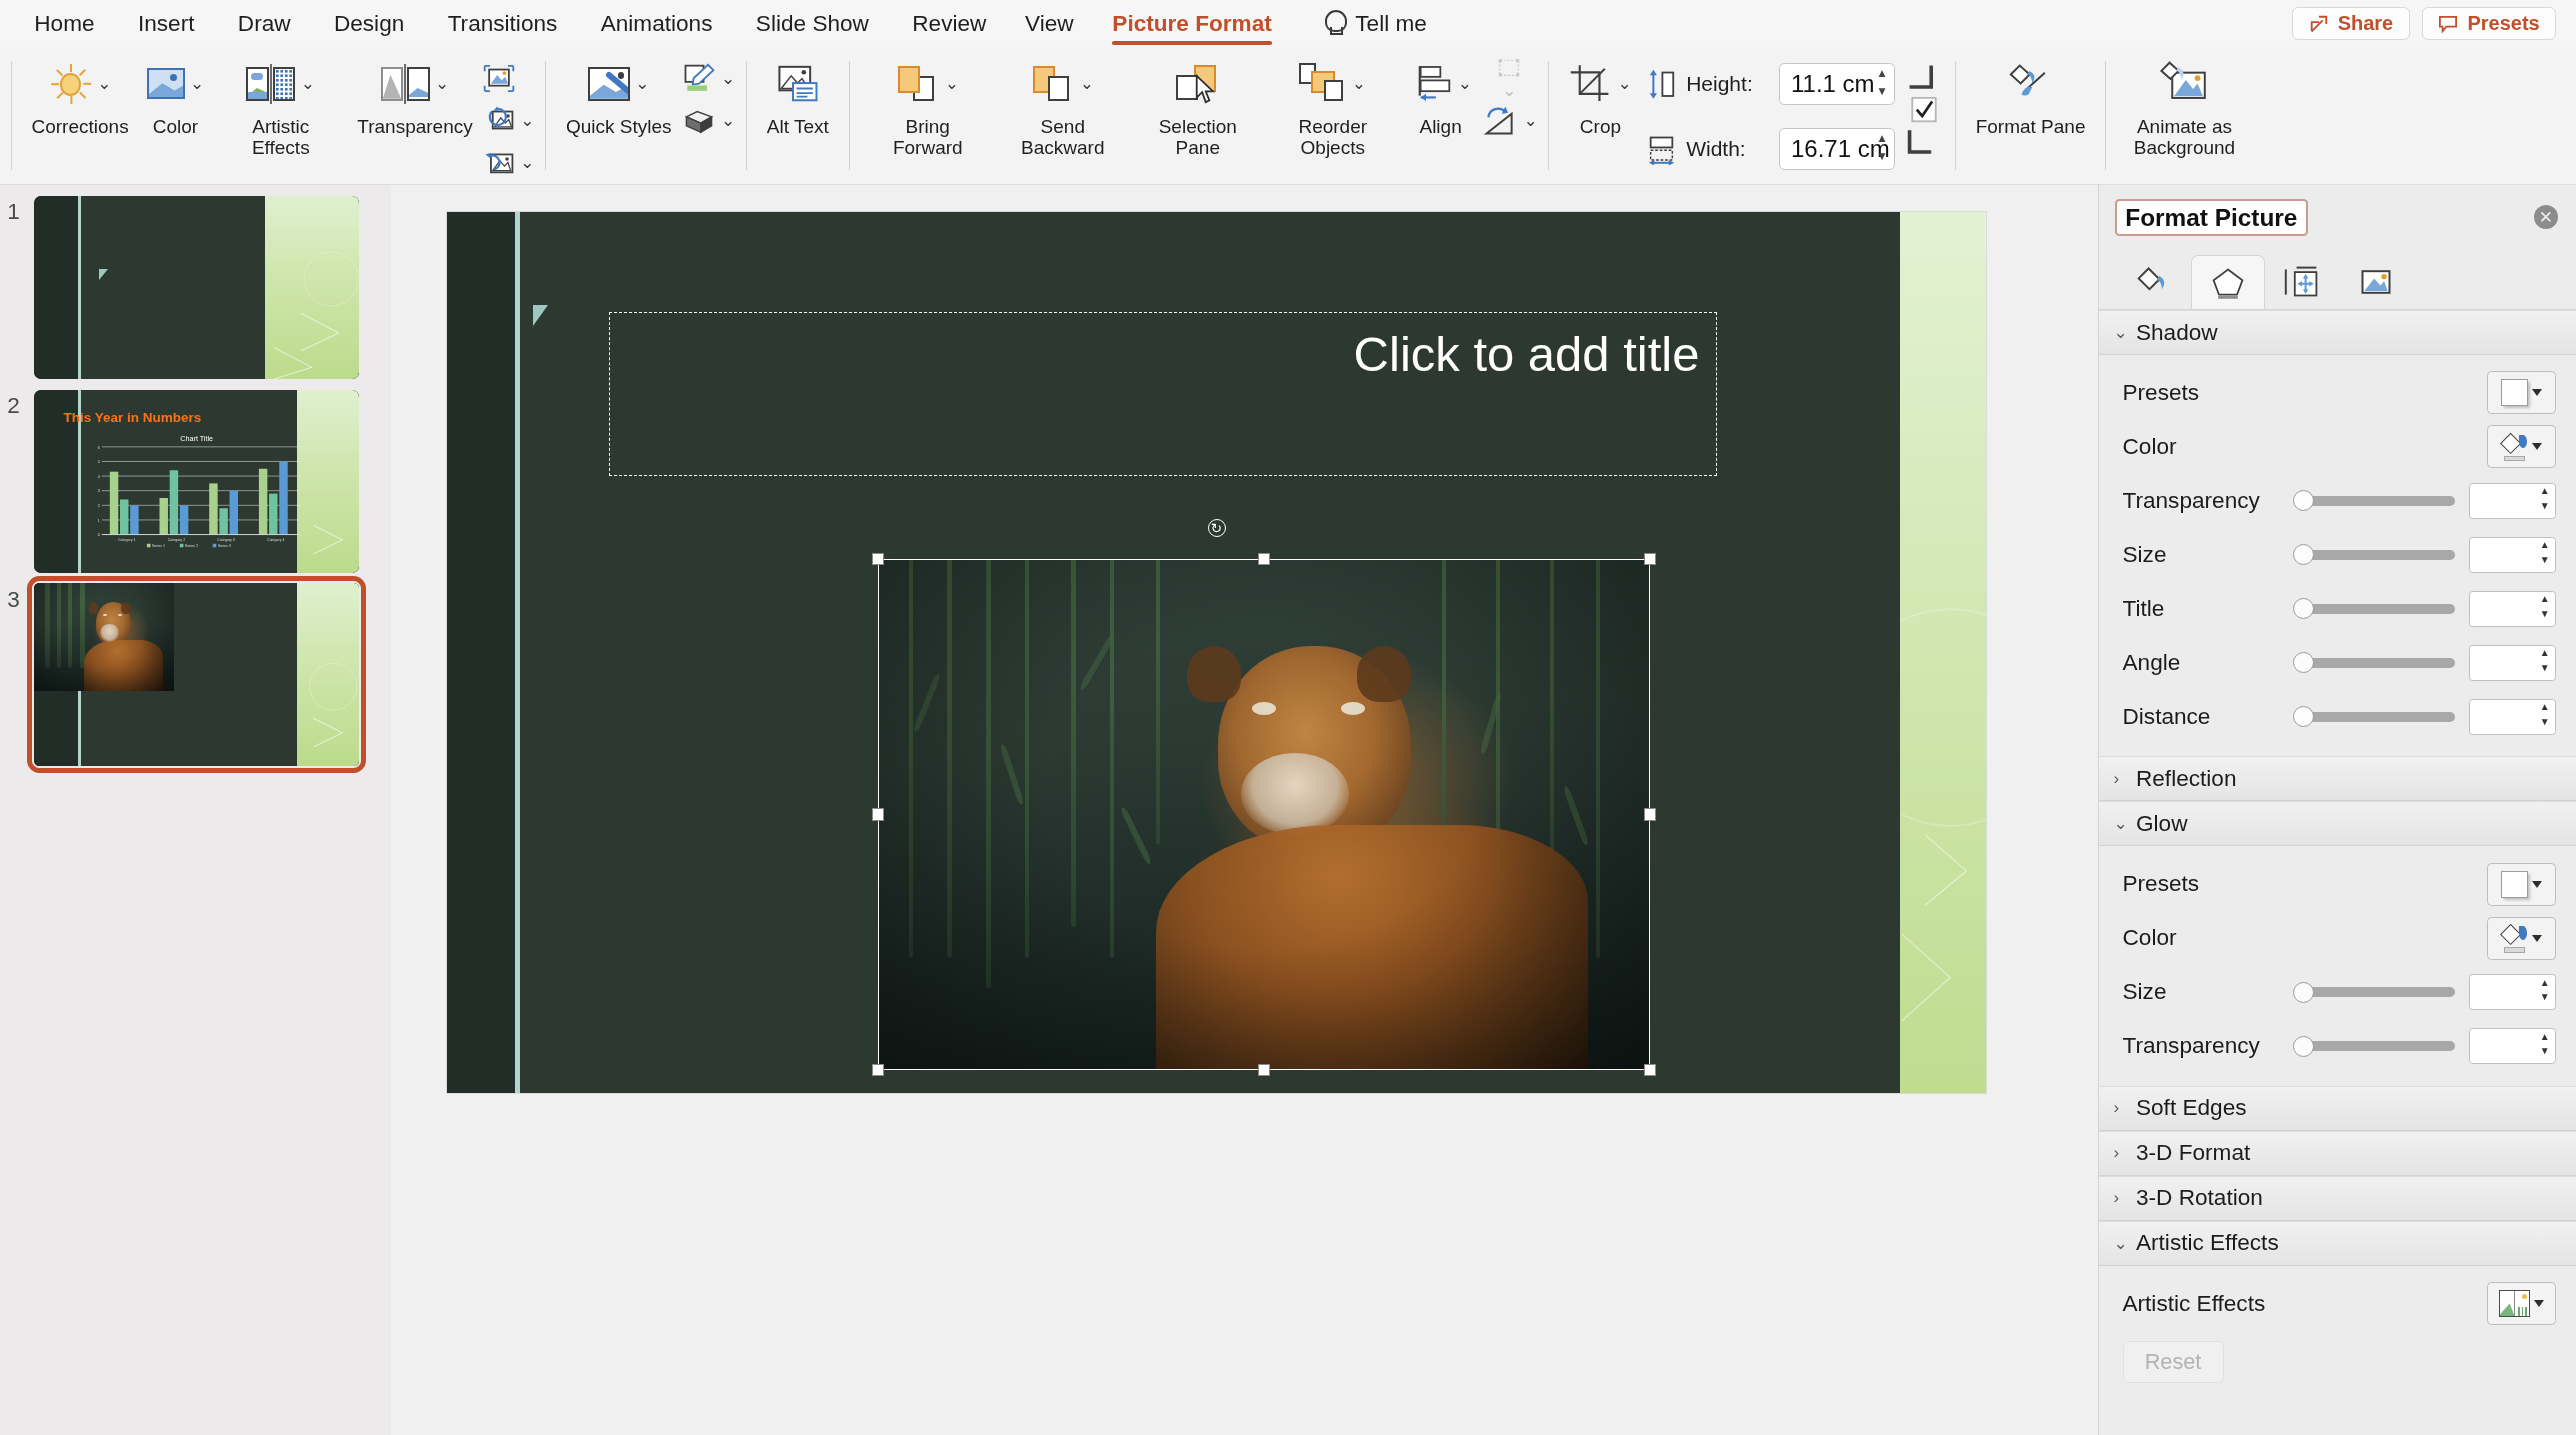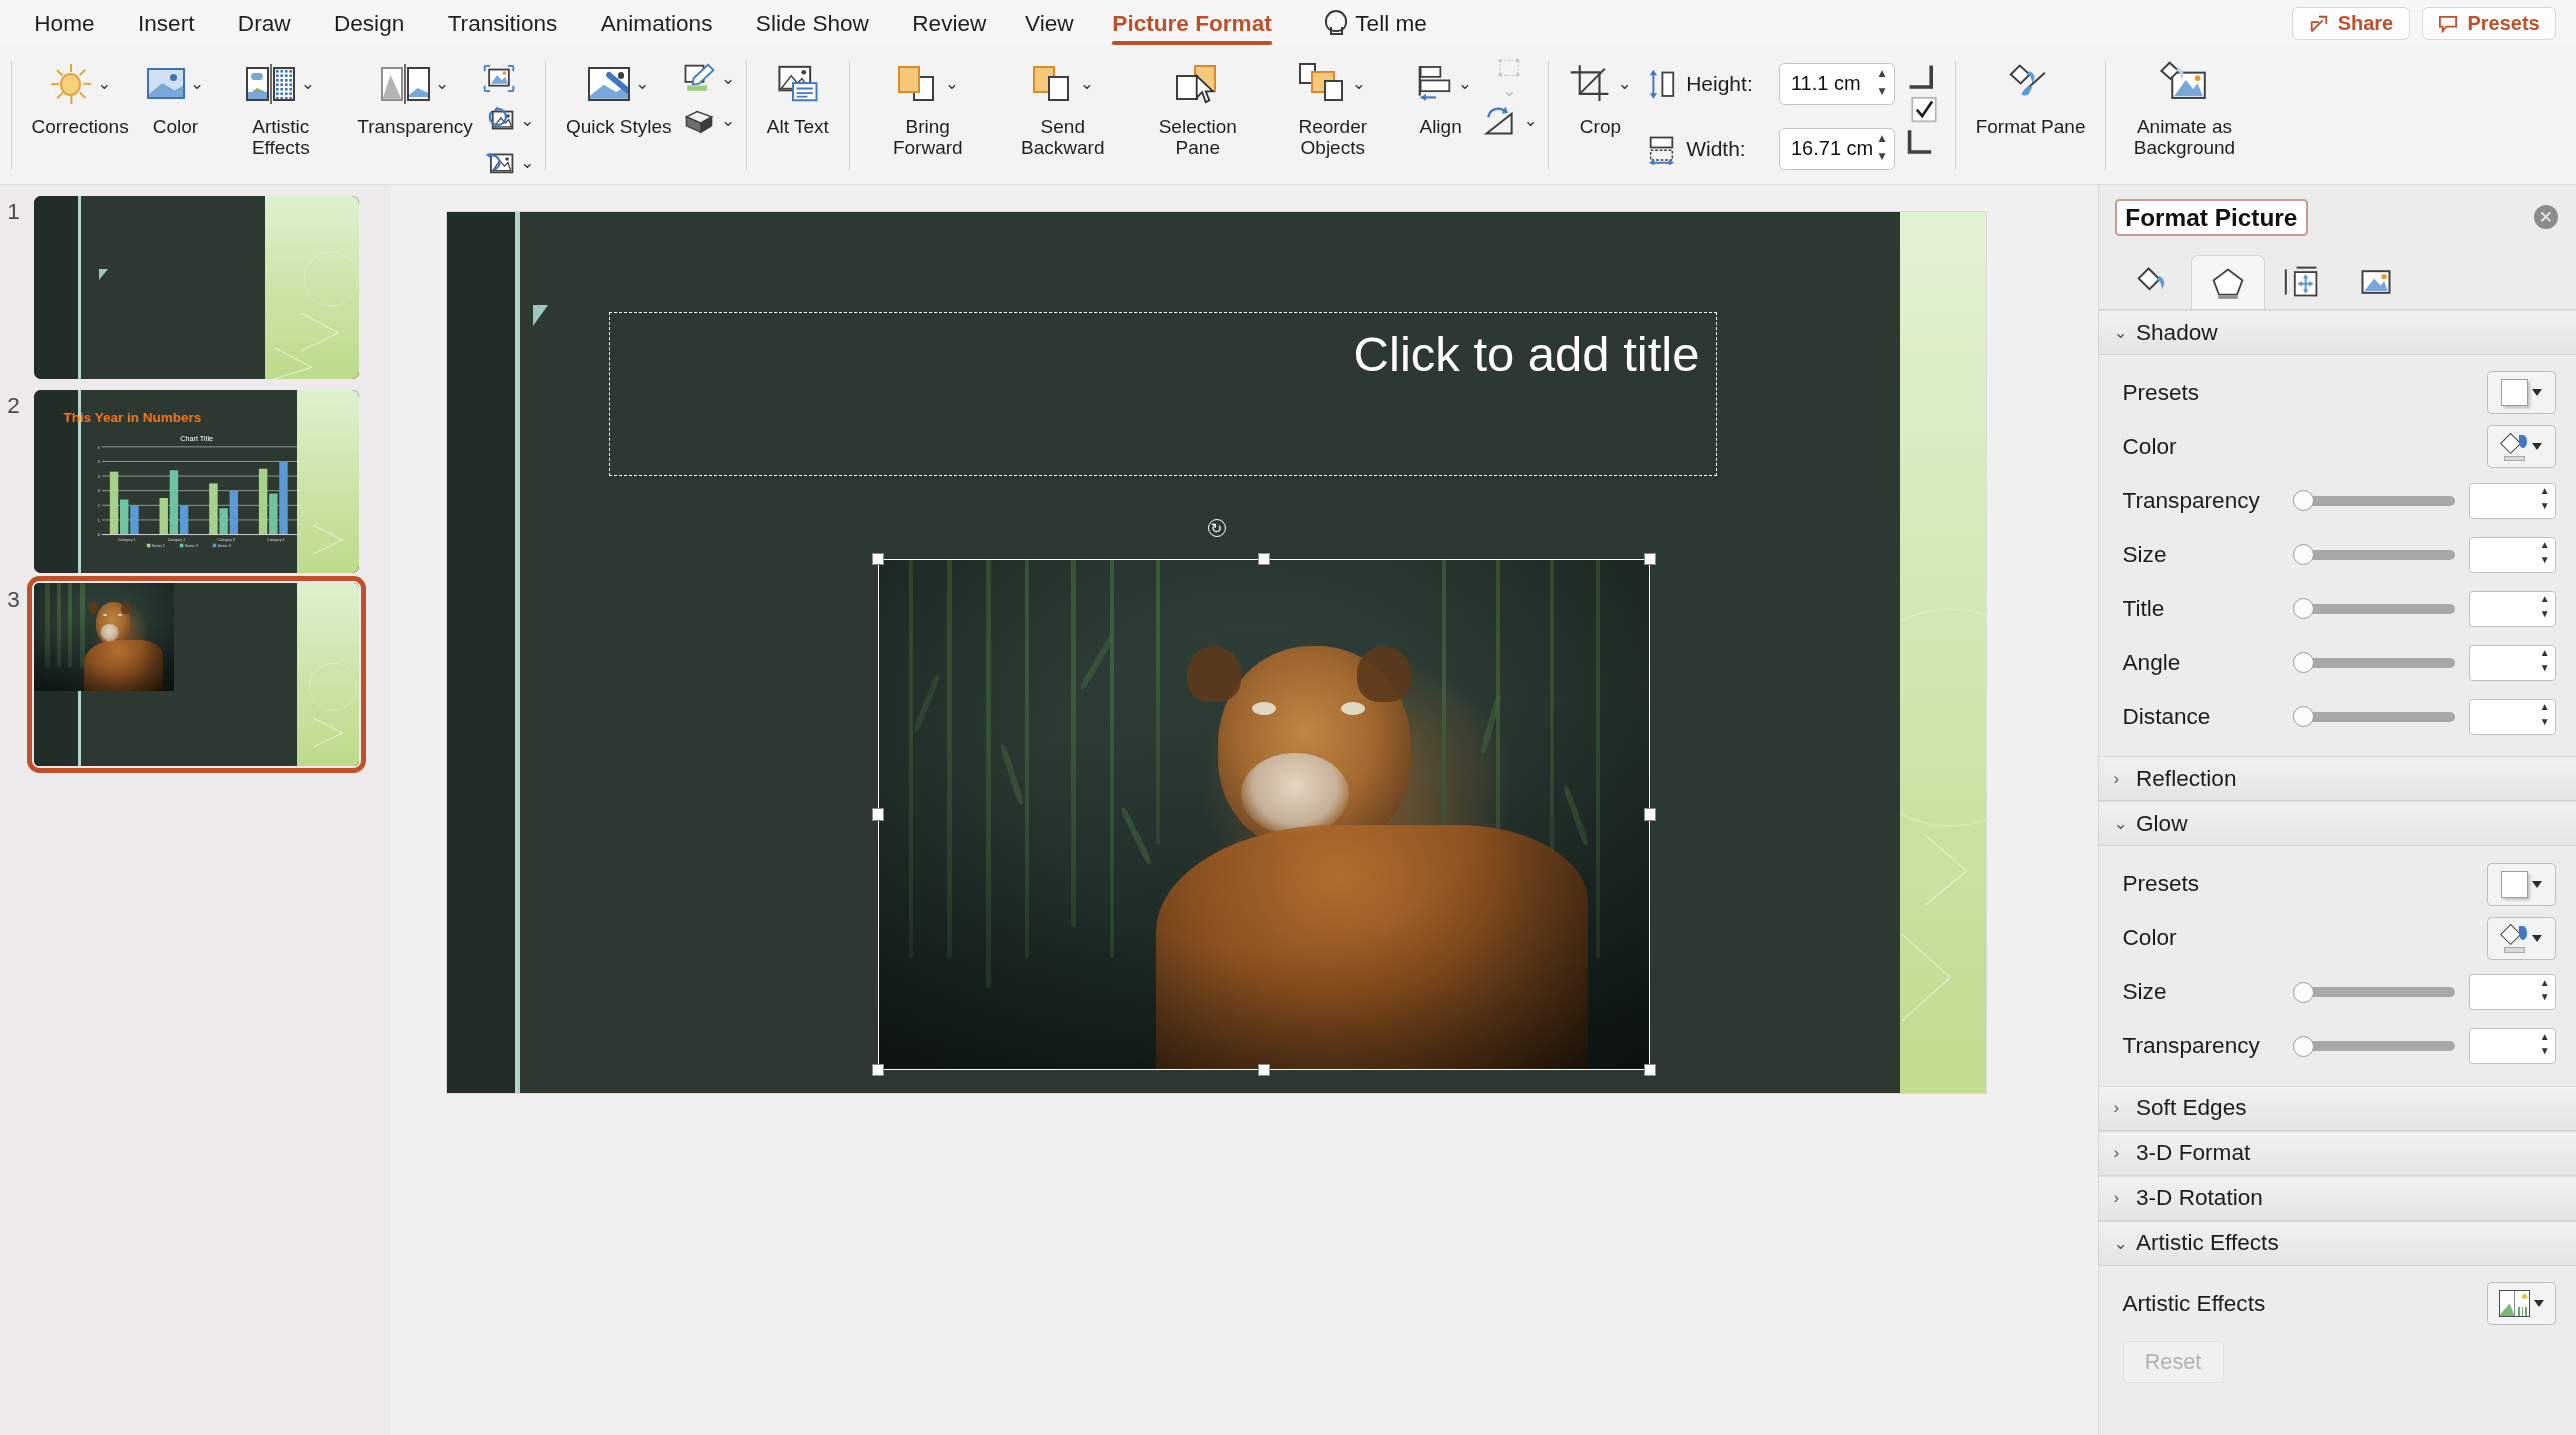--- a/index.html
+++ b/index.html
@@ -99,21 +99,21 @@
   .sunicon i { position: absolute; left: 21px; top: 1.8px; width: 2.3px; height: 8.1px;
                background: #e2a33c; transform-origin: 1.2px 20px; display: block; }
 
   .orange { background: #f5c97a; border: 2.2px solid #d98a2b; }
   .whitebox { background: #fff; border: 2.2px solid #3f3f3f; }
 
   .spin {
     width: 116px; height: 42px; background: #fff; border: 0.9px solid #c4c4c4;
     border-radius: 5.4px; display: flex; align-items: center; position: relative;
   }
-  .spin .v { font-size: 20px; color: #111; padding-left: 10.8px; }
+  .spin .v { font-size: 24px; color: #111; padding-left: 10.8px; }
   .spin .arrows { position: absolute; right: 6.3px; top: 3.6px; display: flex;
                   flex-direction: column; gap: 5.4px; font-size: 11.7px; color: #444; line-height: 1; }
   .dimrow { display: flex; align-items: center; gap: 9px; height: 45px; }
   .dimlbl { font-size: 21px; color: #1f1f1f; width: 84px; }
 
   
   .slidepanel {
     position: absolute; left: 0; top: 185px; width: 391px; height: 1250px;
     background: #eceaea; overflow: hidden;
   }

